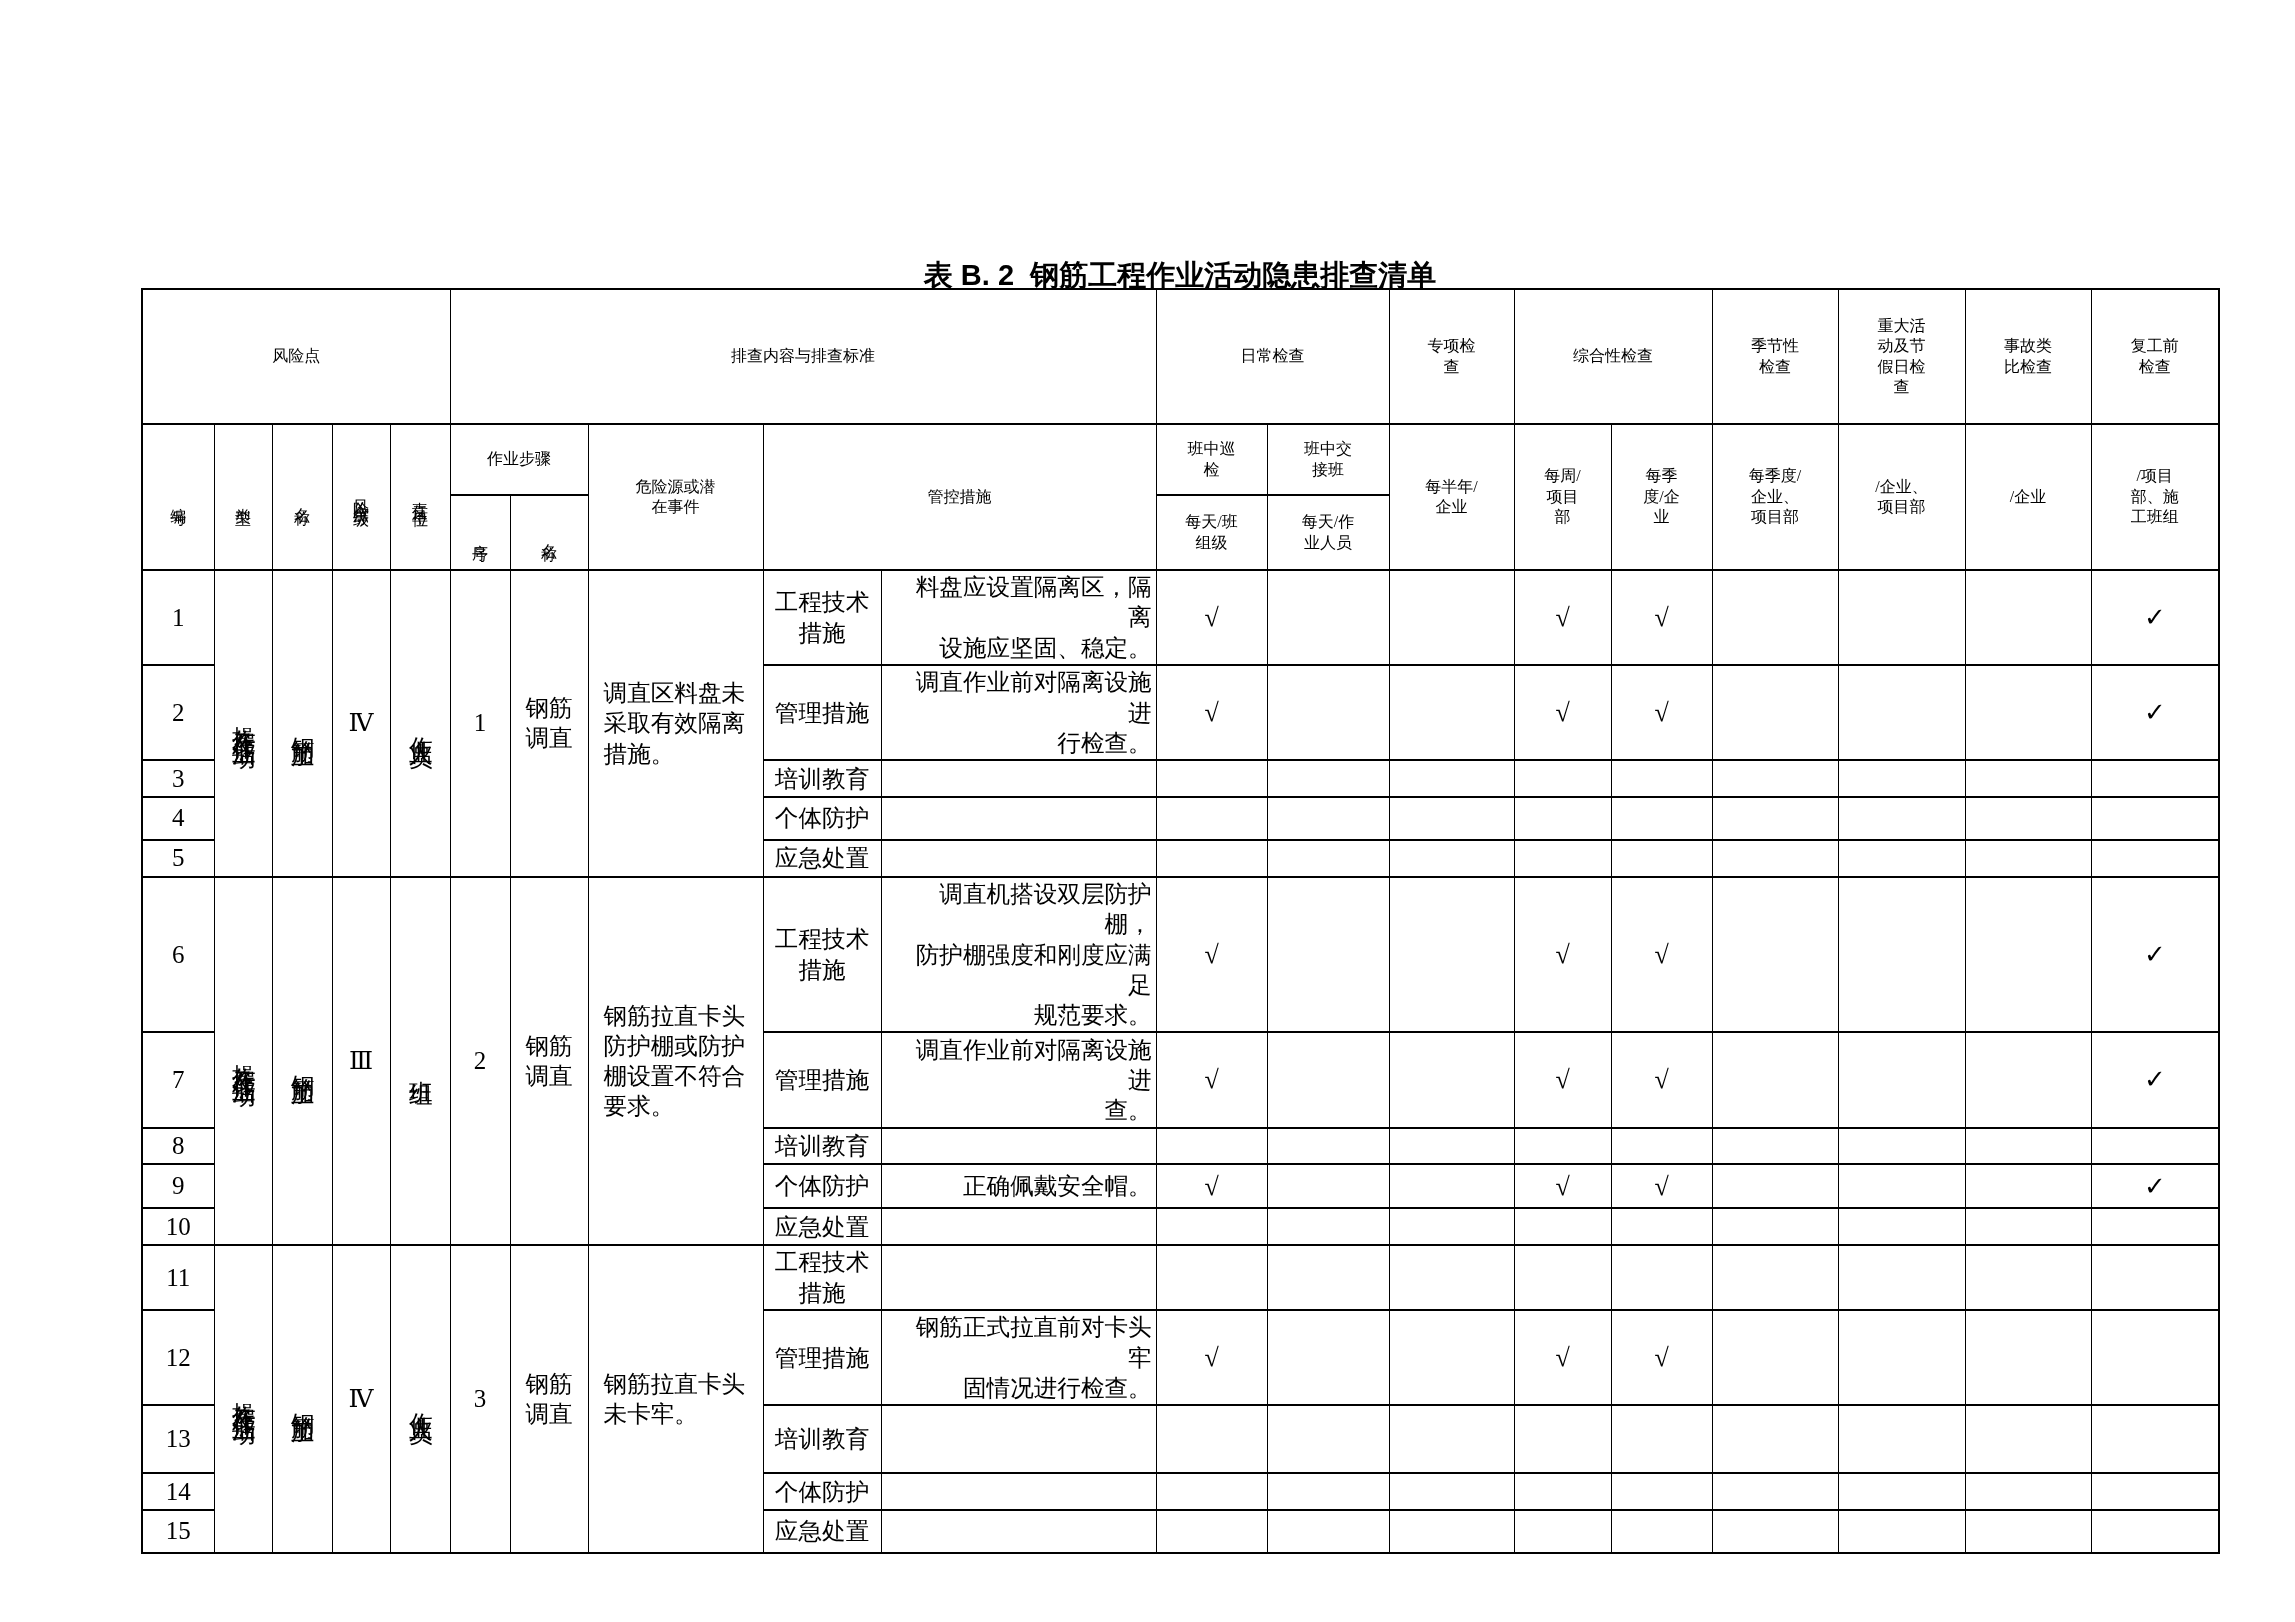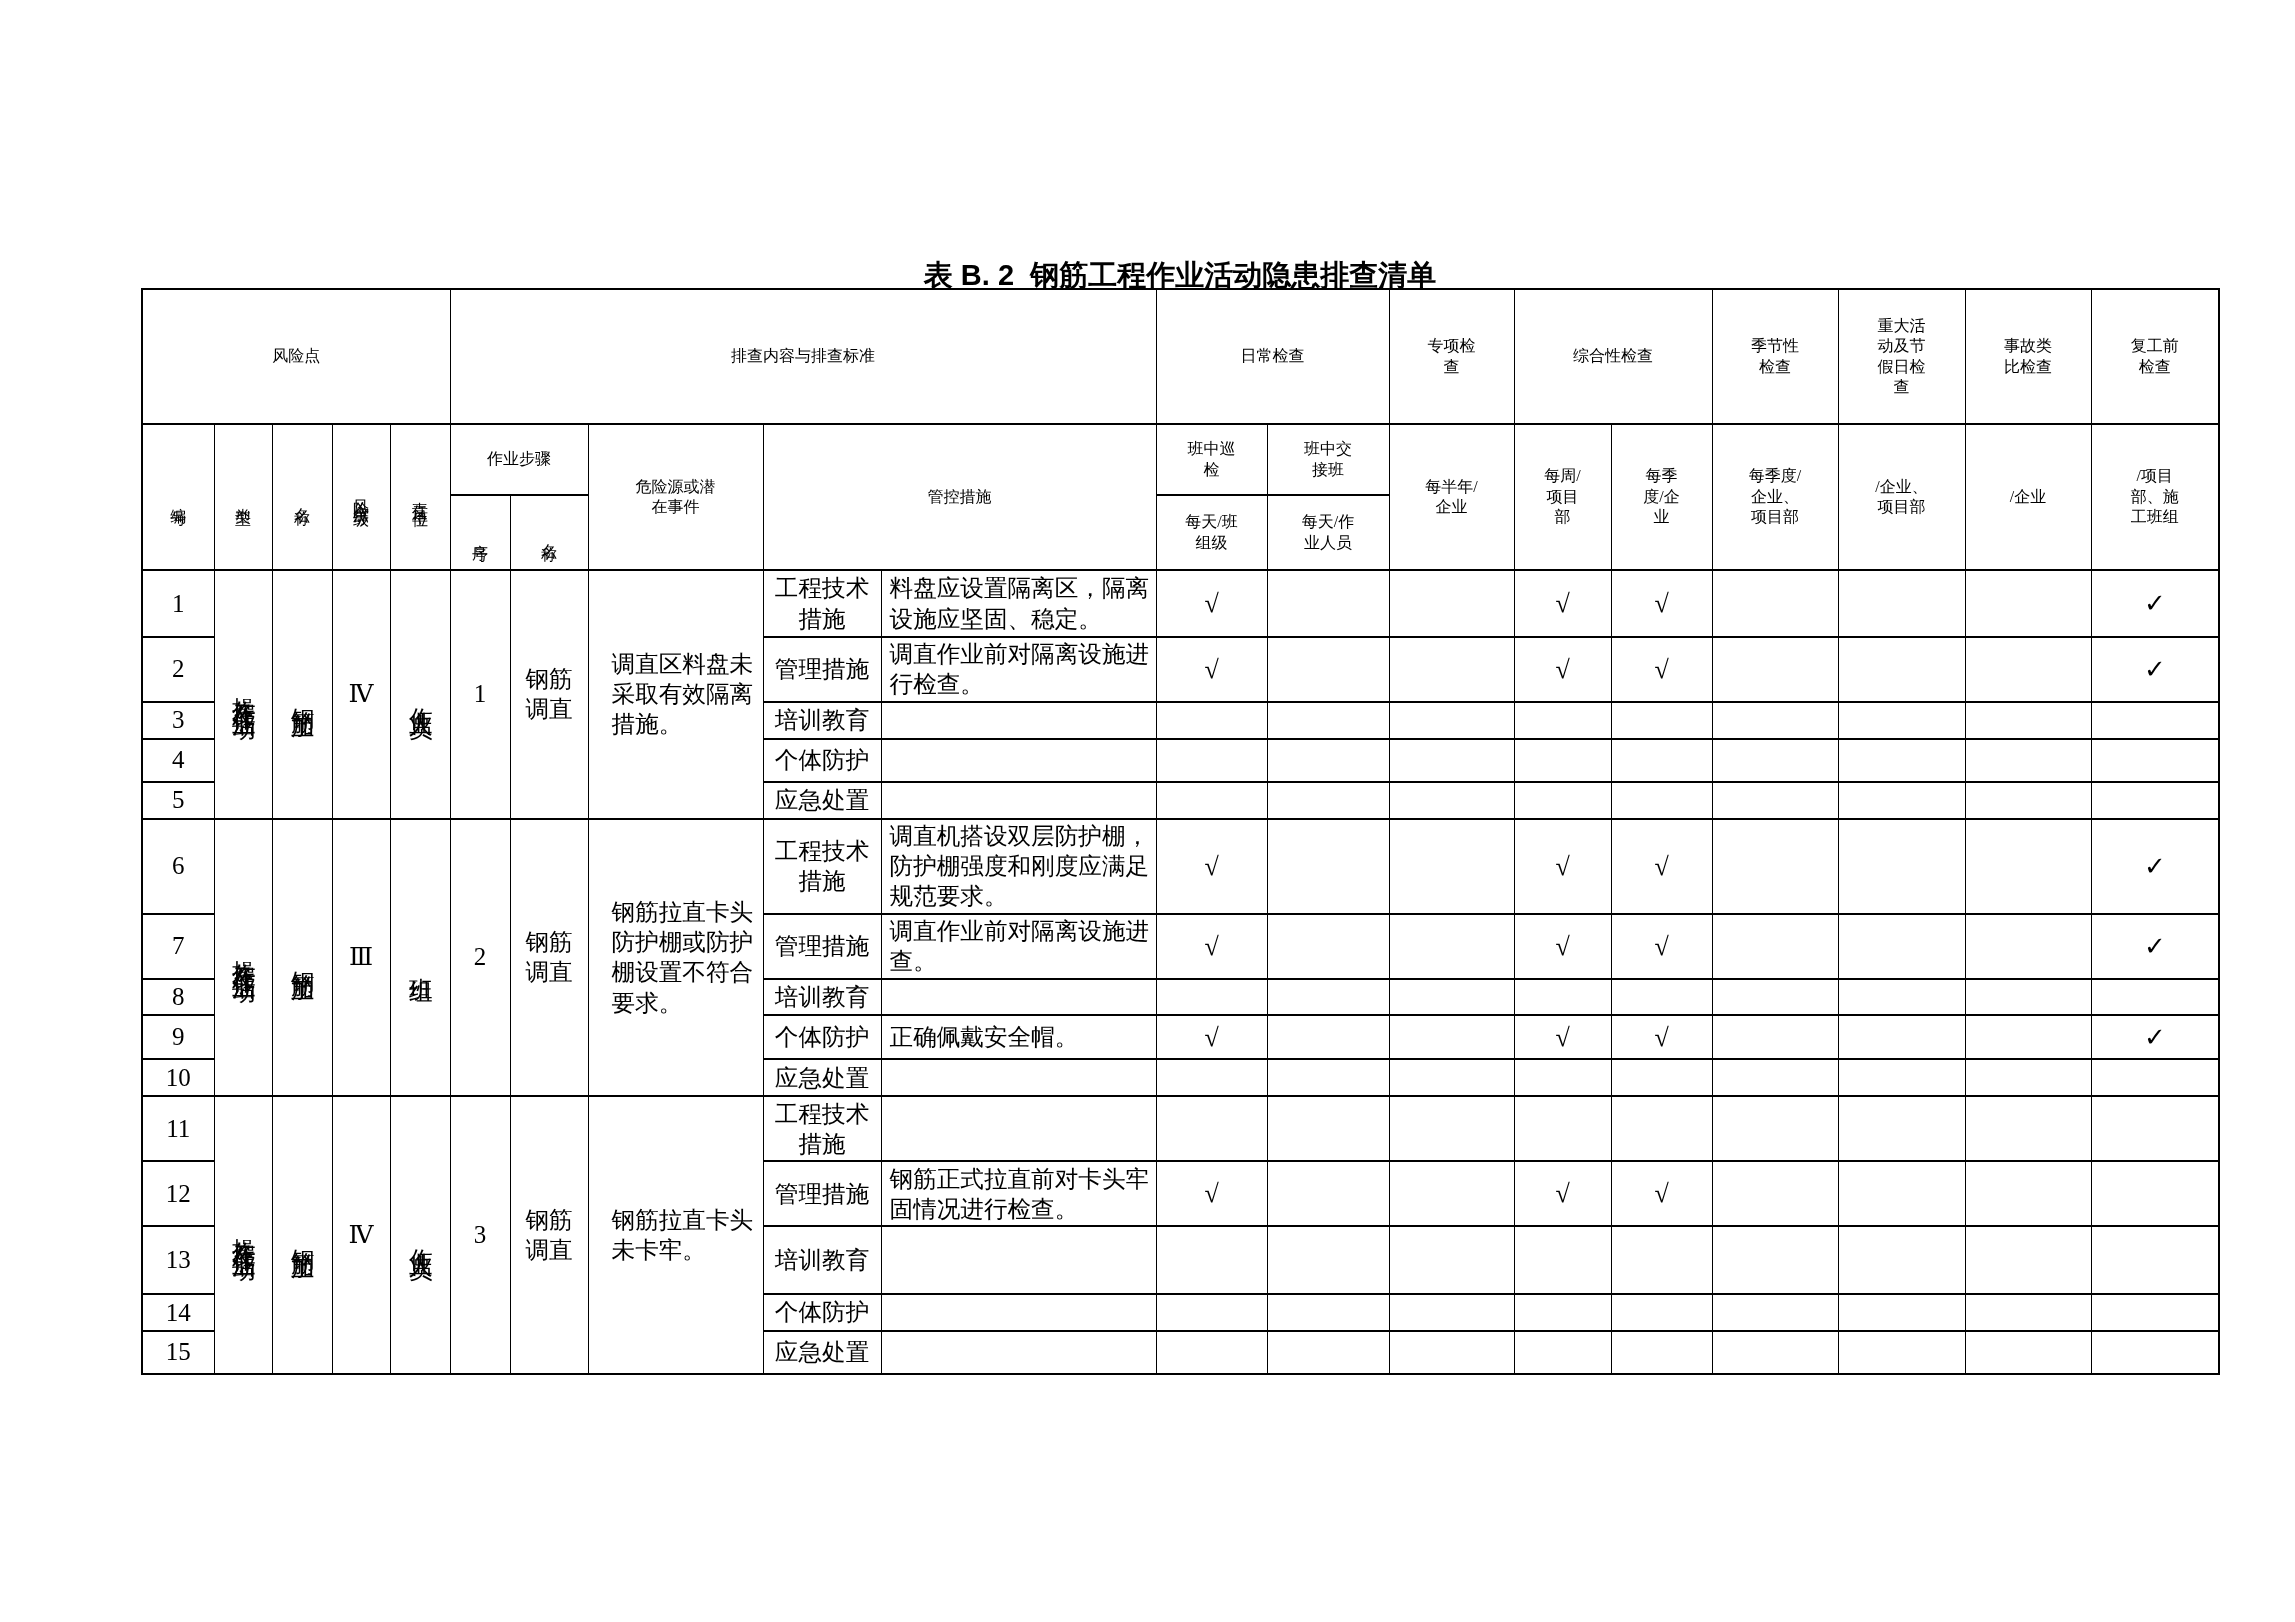--- a/index.html
+++ b/index.html
@@ -19,22 +19,22 @@
   }
   td{
     border-left:1.3px solid #000;border-right:1.3px solid #000;
     border-top:2px solid #000;border-bottom:2px solid #000;
     text-align:center;vertical-align:middle;
     font-size:23.6px;line-height:1.28;
     padding:1.3px 5.2px;white-space:pre-line;
     overflow:hidden;
   }
   td.hd{font-size:16px;}
-  td.detail{text-align:left;padding-left:8px;padding-right:3.9px;}
-  td.hazard{text-align:left;padding-left:23px;padding-right:3.9px;}
+  td.detail{text-align:right;padding-left:17px;padding-right:3.9px;}
+  td.hazard{text-align:left;padding-left:15px;padding-right:3.9px;}
   td.chk{font-size:26px;}
   td.num{font-size:25px;}
   .vert{
     display:inline-block;
     writing-mode:vertical-rl;text-orientation:upright;
     letter-spacing:3.3px;line-height:1;
     max-height:100%;
   }
 </style>
 </head>

